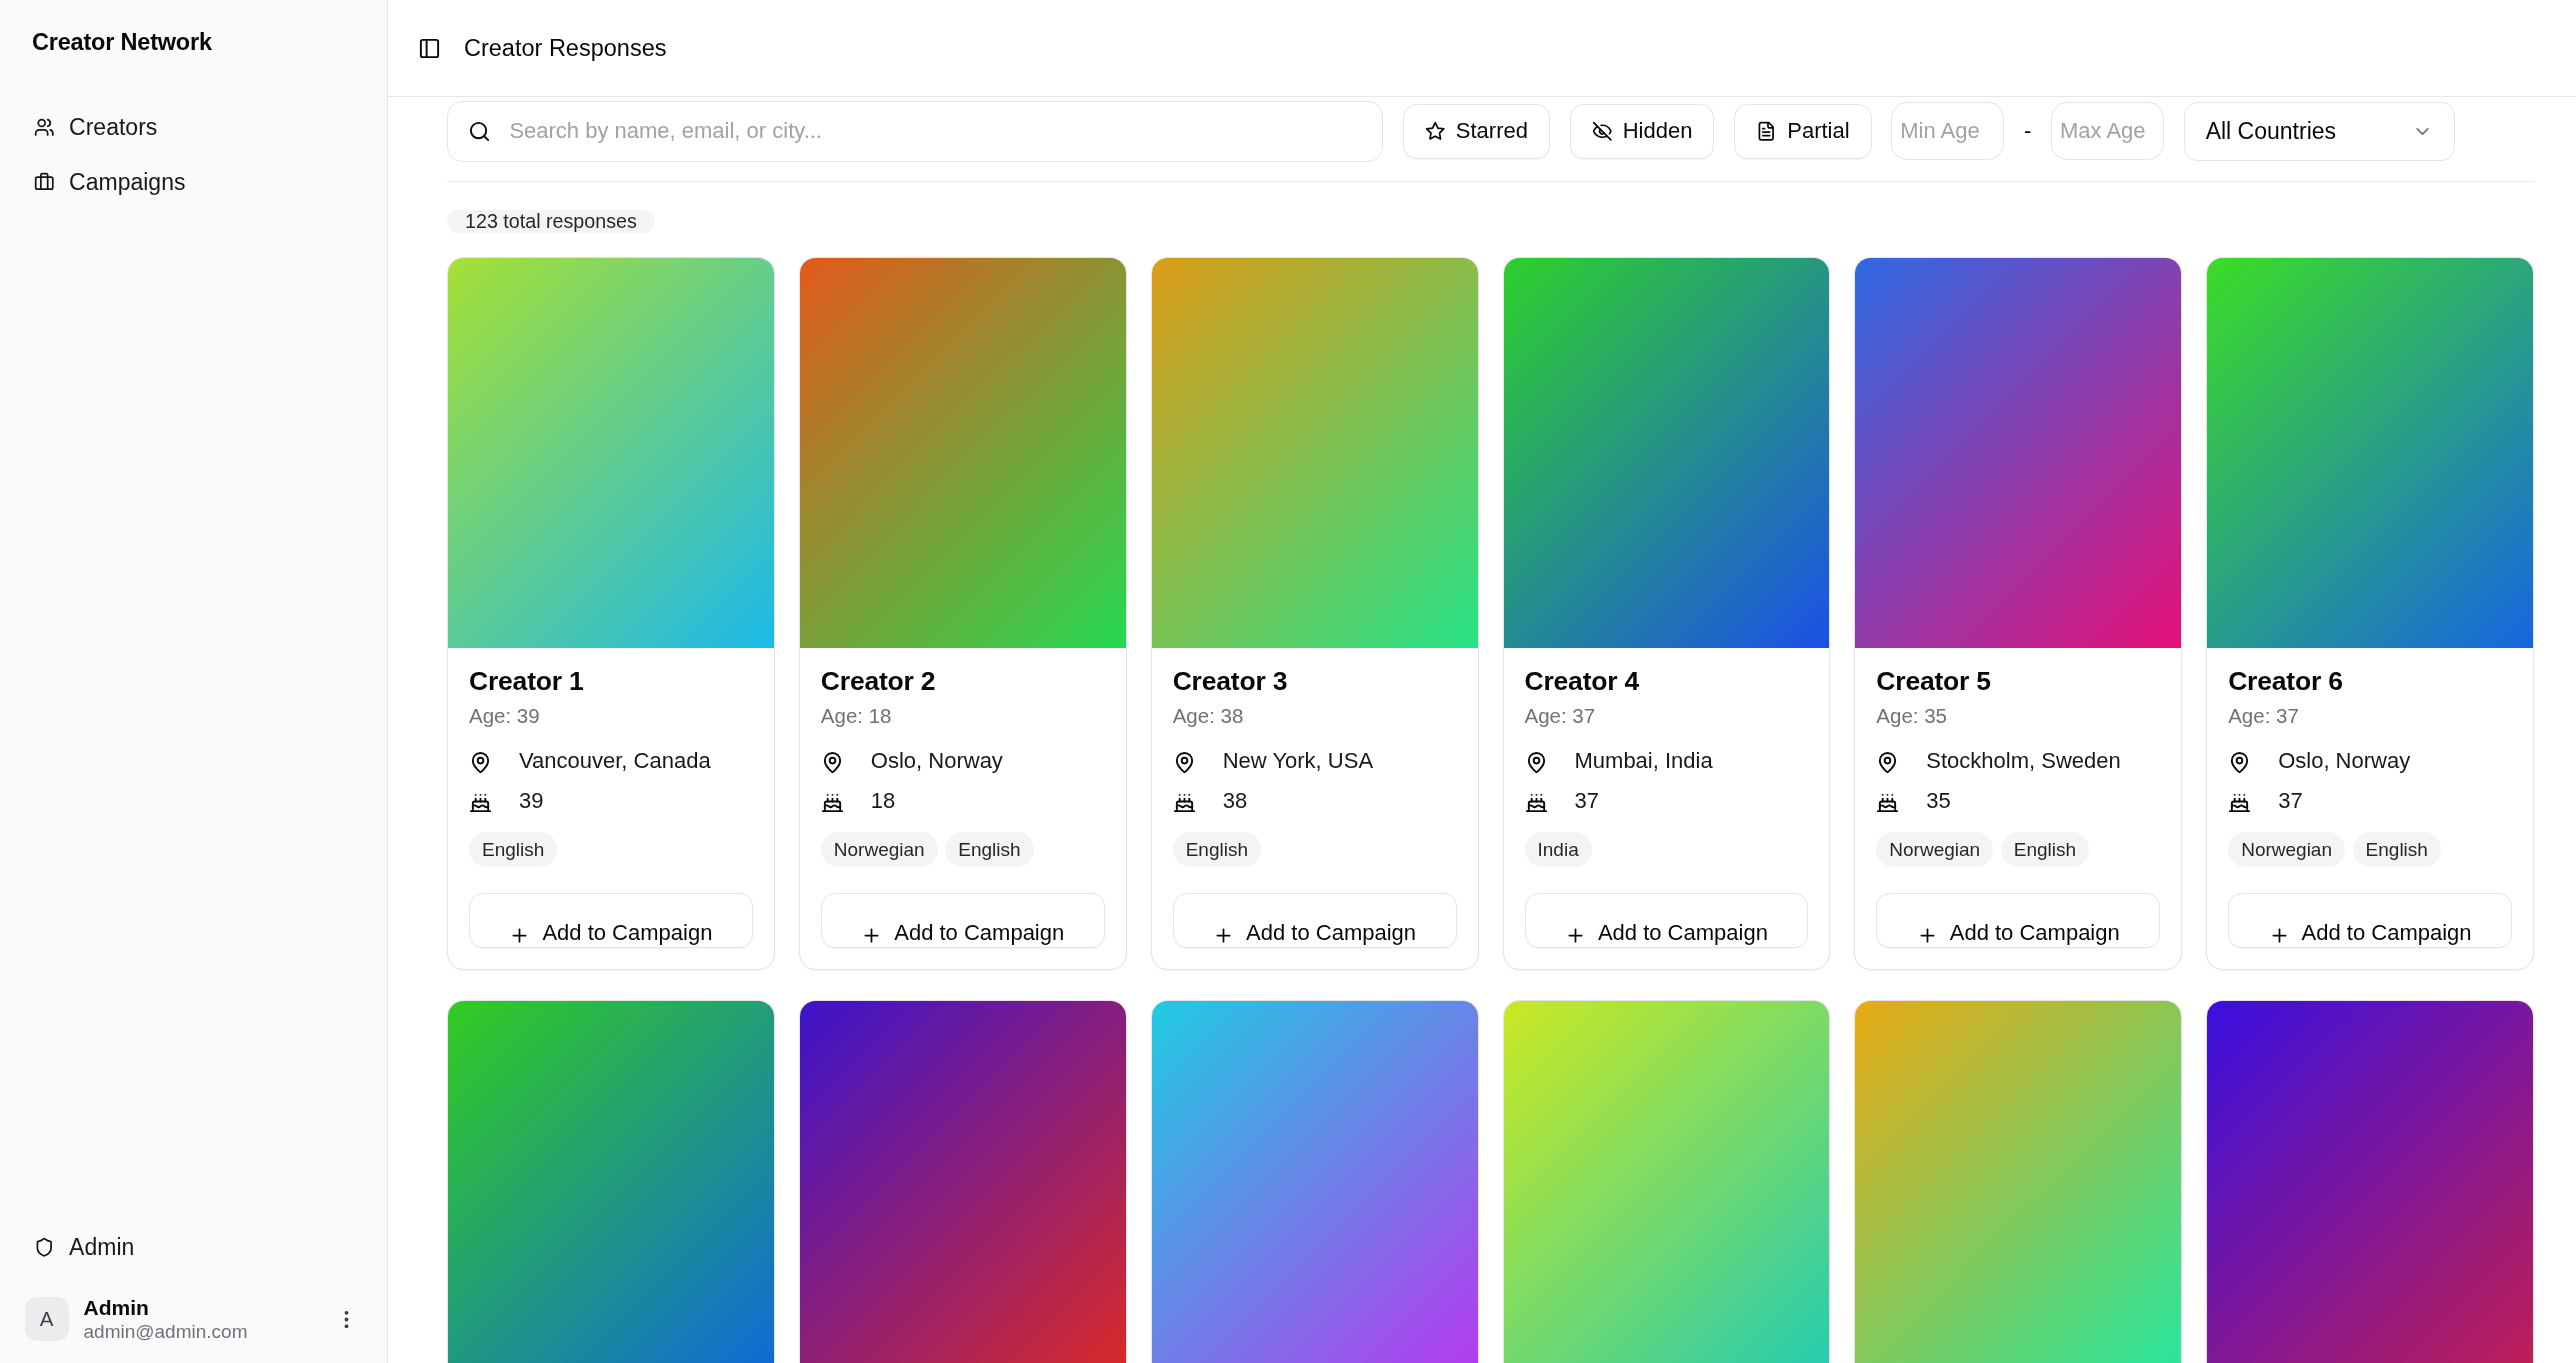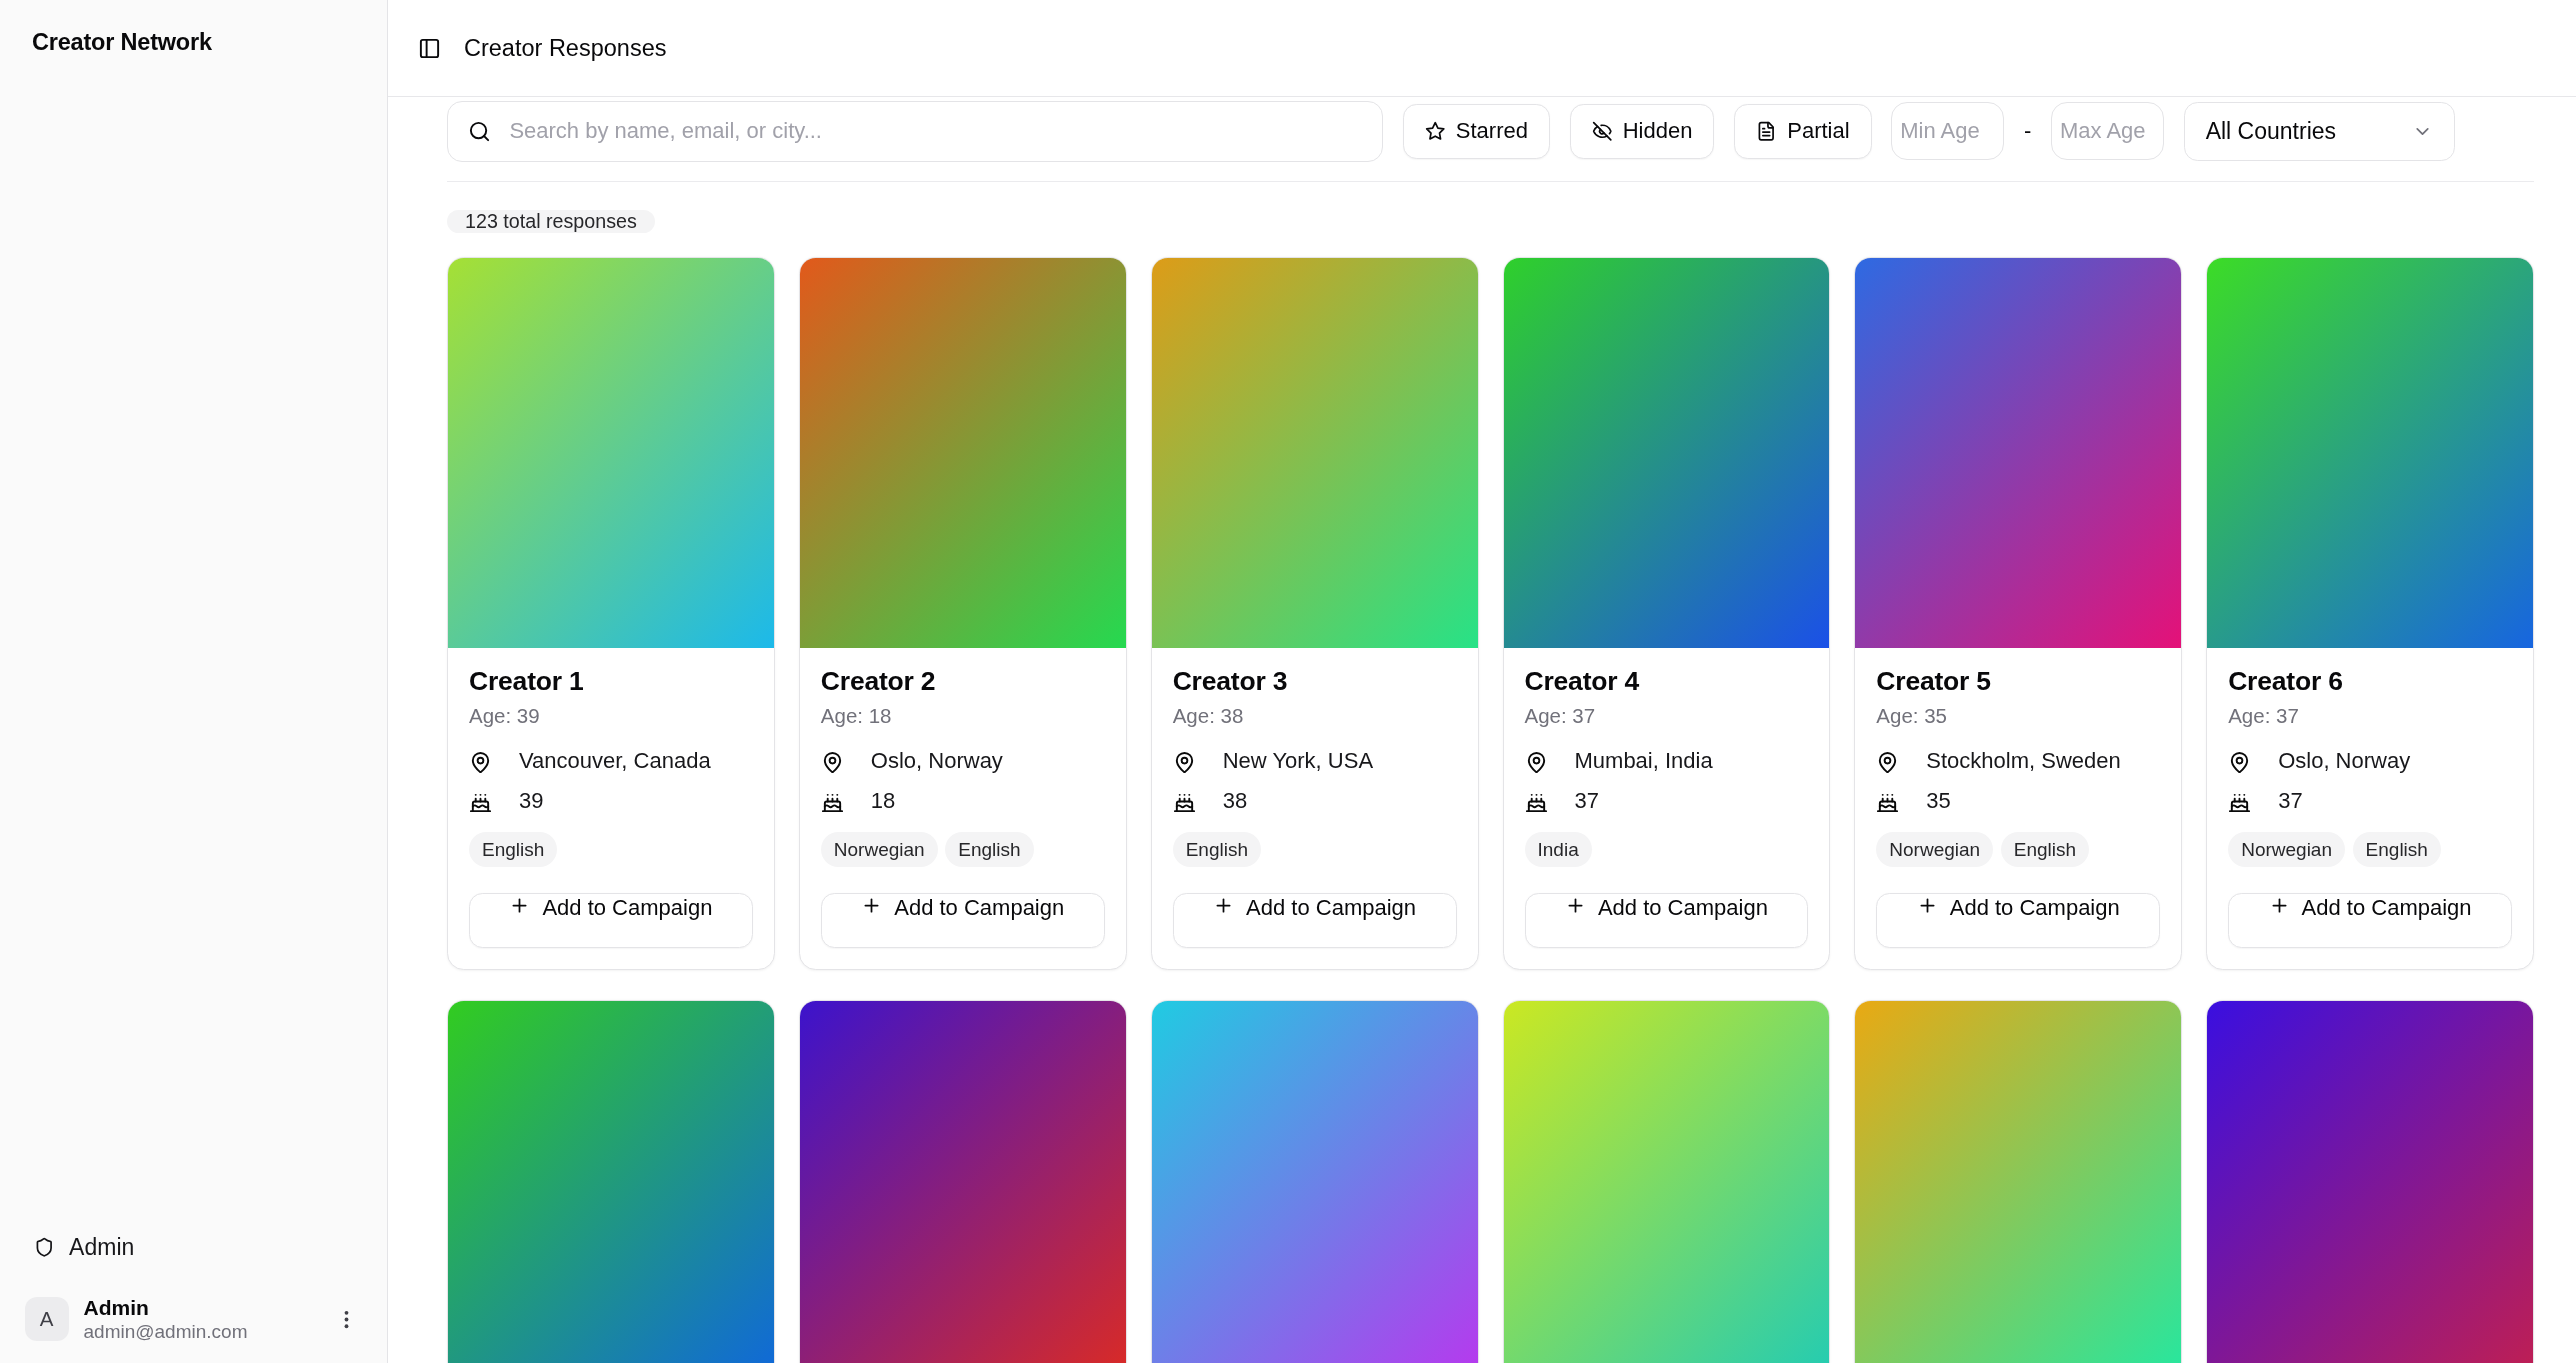--- a/index.html
+++ b/index.html
@@ -68,29 +68,51 @@
   .card-title{font-size:26.5px;font-weight:700;color:#09090b;letter-spacing:-0.2px;line-height:30px}
   .card-age{margin-top:6.8px;font-size:20.5px;color:#71717a;line-height:25px}
   .info-row{display:flex;align-items:flex-end;gap:27px;font-size:22px;color:#18181b;line-height:27px}
   .info-row .icon{width:23px;height:23px;color:#0a0a0a}
   .info-row.loc{margin-top:19.7px}
   .info-row.bday{margin-top:13px}
   .tags{margin-top:18px;display:flex;gap:7.6px;flex-wrap:wrap}
   .tag{height:35px;padding:0 13px;border-radius:17.4px;background:#f4f4f5;display:flex;align-items:center;
        font-size:19px;color:#27272a}
   .add-btn{margin-top:26px;height:55px;border:0.8px solid #e4e4e7;border-radius:13.6px;background:#fff;
-           display:flex;align-items:flex-start;justify-content:center;gap:12px;font-size:22px;font-weight:500;
+           display:flex;align-items:flex-end;justify-content:center;gap:12px;font-size:22px;font-weight:500;
            color:#09090b;font-family:inherit;cursor:pointer;box-shadow:0 0.8px 1.5px rgba(0,0,0,.04)}
   .add-btn .icon{width:21px;height:21px}
 </style>
 </head>
 <body>
 
 <aside class="sidebar">
   <div class="app-title">Creator Network</div>
+  <nav class="nav" id="sidebar-nav">
+      <button class="nav-item">
+    <span class="icon">
+          <svg viewBox="0 0 24 24" fill="none" stroke="currentColor" stroke-width="2" stroke-linecap="round" stroke-linejoin="round">
+            <path d="M16 21v-2a4 4 0 0 0-4-4H6a4 4 0 0 0-4 4v2"></path>
+            <circle cx="9" cy="7" r="4"></circle>
+            <path d="M22 21v-2a4 4 0 0 0-3-3.87"></path>
+            <path d="M16 3.13a4 4 0 0 1 0 7.75"></path>
+          </svg>
+        </span>
+    <span class="nav-label">Creators</span>
+  </button>
+      <button class="nav-item">
+    <span class="icon">
+          <svg viewBox="0 0 24 24" fill="none" stroke="currentColor" stroke-width="2" stroke-linecap="round" stroke-linejoin="round">
+            <path d="M16 20V4a2 2 0 0 0-2-2h-4a2 2 0 0 0-2 2v16"></path>
+            <rect width="20" height="14" x="2" y="6" rx="2"></rect>
+          </svg>
+        </span>
+    <span class="nav-label">Campaigns</span>
+  </button>
+    </nav>
   <div class="sidebar-spacer"></div>
   <nav class="nav" id="sidebar-footer-nav">
       <button class="nav-item">
     <span class="icon">
           <svg viewBox="0 0 24 24" fill="none" stroke="currentColor" stroke-width="2" stroke-linecap="round" stroke-linejoin="round">
             <path d="M20 13c0 5-3.5 7.5-7.66 8.95a1 1 0 0 1-.67-.01C7.5 20.5 4 18 4 13V6a1 1 0 0 1 1-1c2 0 4.5-1.2 6.24-2.72a1 1 0 0 1 1.52 0C14.5 3.8 17 5 19 5a1 1 0 0 1 1 1z"></path>
           </svg>
         </span>
     <span class="nav-label">Admin</span>
   </button>

